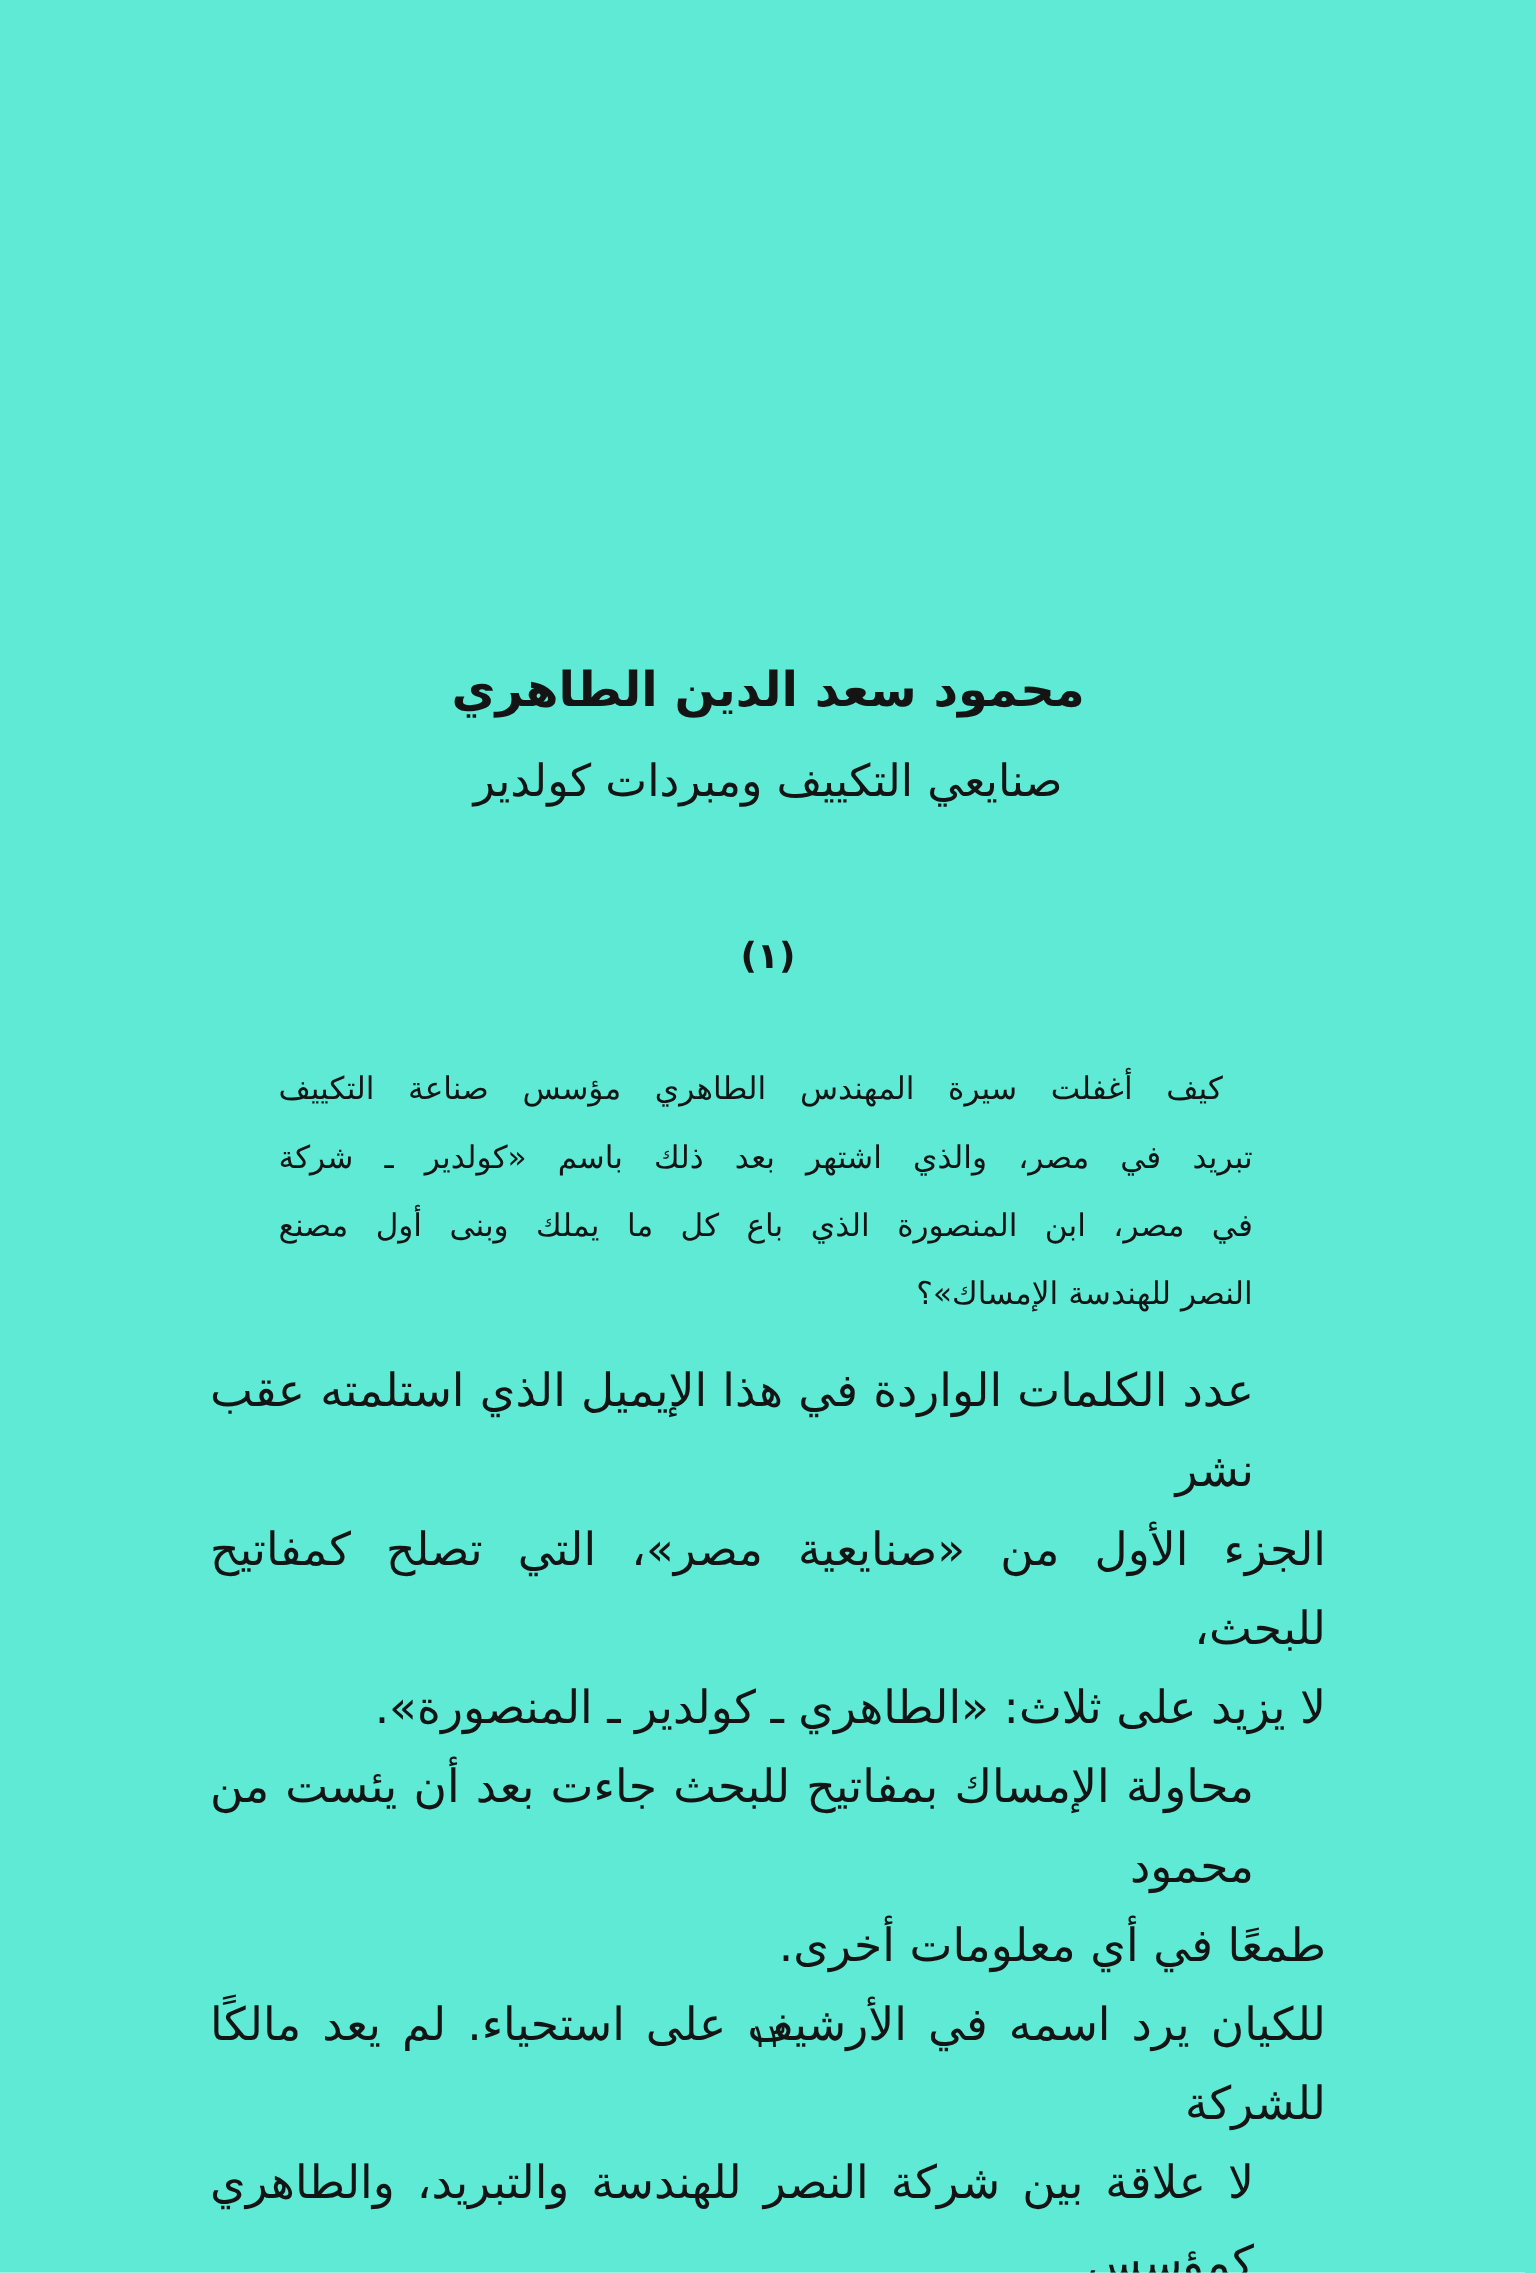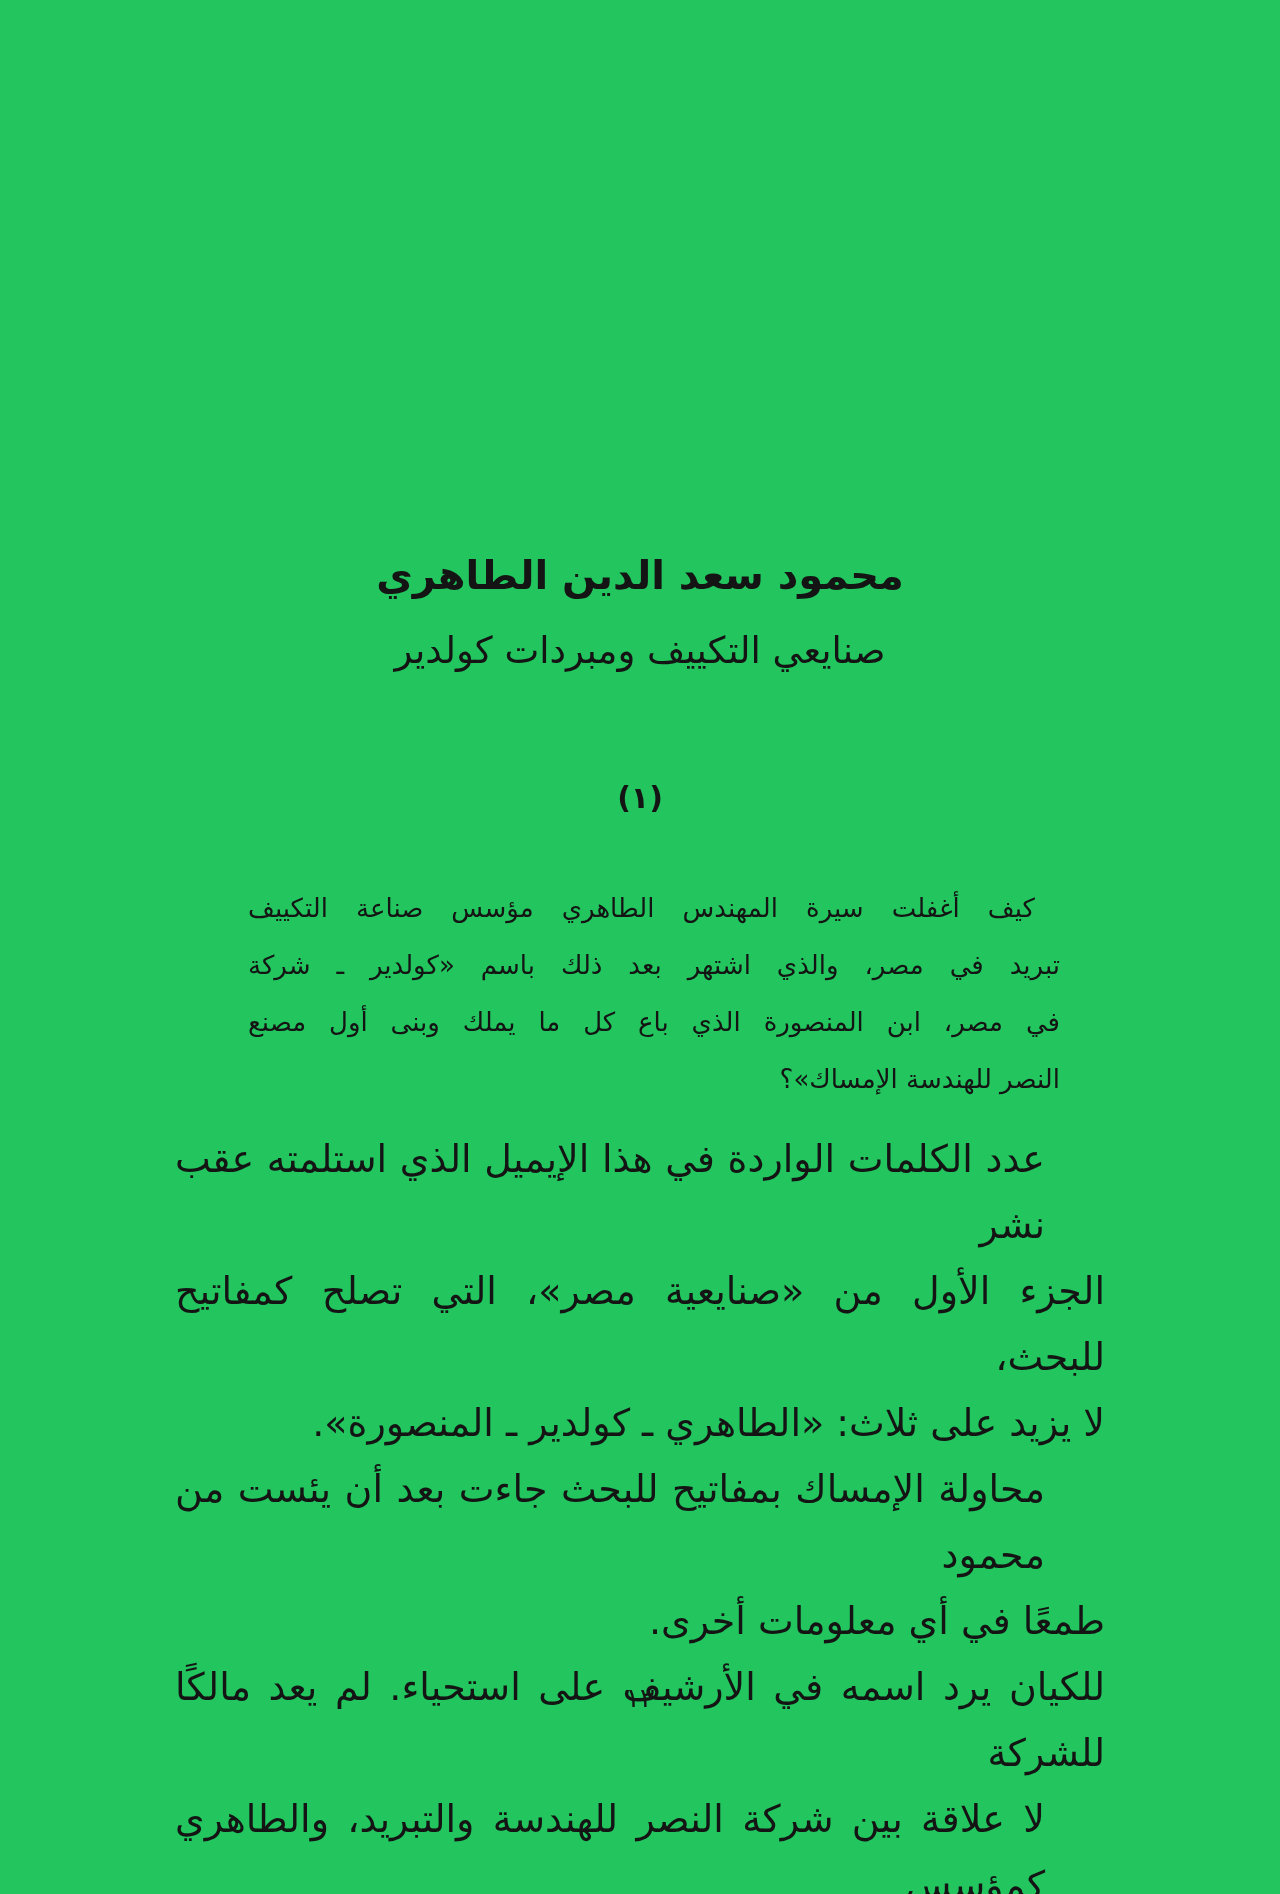--- a/index.html
+++ b/index.html
@@ -5,21 +5,21 @@
   html, body {
     margin: 0;
     padding: 0;
     background: #ffffff;
   }
   .page {
     position: relative;
     width: 1280px;
     height: 1894px;
     margin: 0 auto;
-    background: #22c55e;
+    background: #5eead4;
     color: #141414;
     font-family: "DejaVu Sans", sans-serif;
     direction: rtl;
     overflow: hidden;
   }
   .header {
     position: absolute;
     top: 548px;
     left: 0;
     right: 0;
@@ -42,21 +42,21 @@
     top: 780px;
     left: 0;
     right: 0;
     text-align: center;
     font-size: 30px;
     font-weight: 700;
   }
   .quote {
     position: absolute;
     top: 880px;
-    right: 220px;
+    right: 236px;
     width: 812px;
     font-size: 26px;
     line-height: 57px;
   }
   .body-text {
     position: absolute;
     top: 1126px;
     right: 175px;
     width: 930px;
     font-size: 38px;

